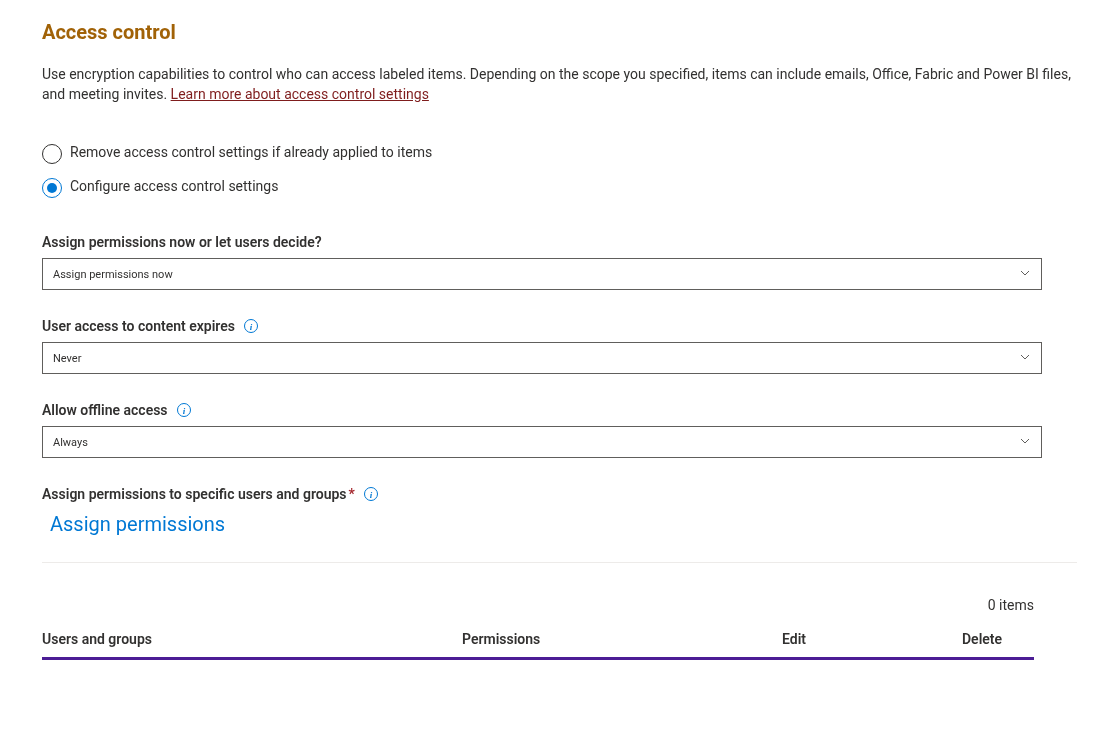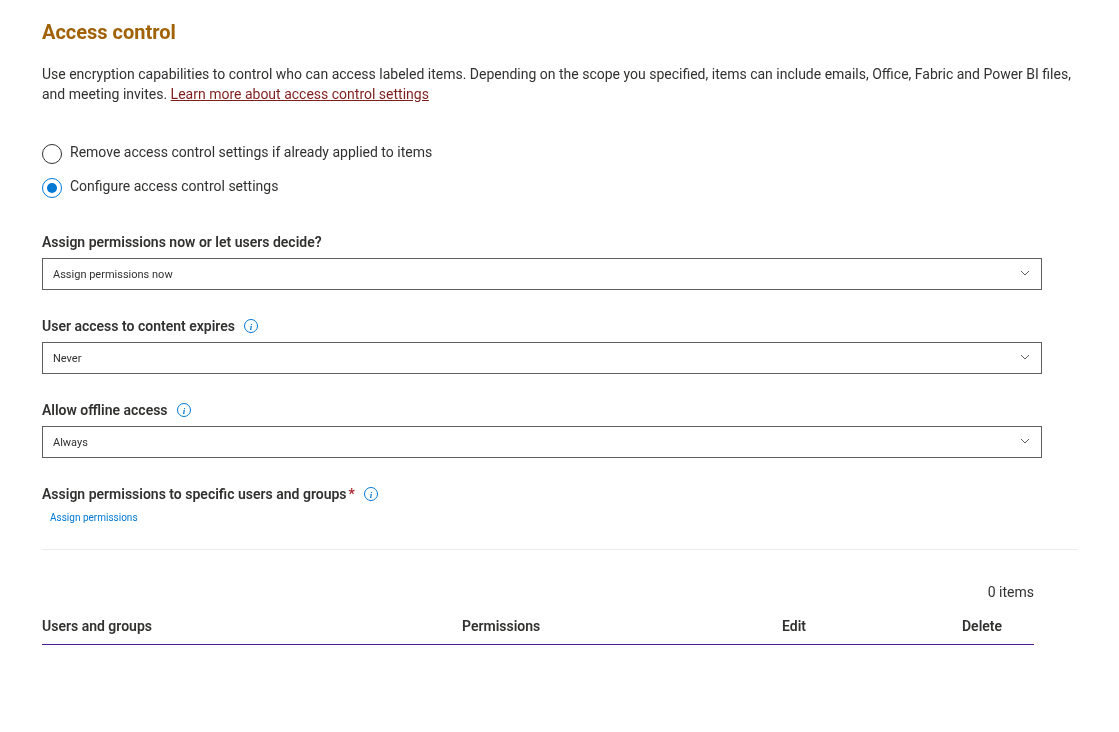--- a/index.html
+++ b/index.html
@@ -108,21 +108,21 @@
     .chevron-down {
       color: #605e5c;
     }
     .field-help {
       font-size: 14px;
       color: #323130;
       margin-top: 6px;
     }
     .link-button {
       color: #0078d4;
-      font-size: 10px;
+      font-size: 20px;
       cursor: pointer;
       margin-top: 10px;
       margin-left: 8px;
     }
     .divider {
       border: none;
       border-top: 1px solid #edebe9;
       margin-top: 26px;
     }
     .items-count {
@@ -131,21 +131,21 @@
       color: #323130;
       margin-top: 34px;
       margin-bottom: 18px;
       width: 992px;
       max-width: 100%;
     }
     .table-header {
       display: flex;
       width: 992px;
       max-width: 100%;
-      border-bottom: 1px solid #4c1d95;
+      border-bottom: 3px solid #4c1d95;
       padding-bottom: 10px;
     }
     .th {
       font-size: 14px;
       font-weight: 600;
       color: #323130;
     }
     .col-users { flex: 0 0 420px; }
     .col-perm { flex: 0 0 320px; }
     .col-edit { flex: 0 0 180px; }

